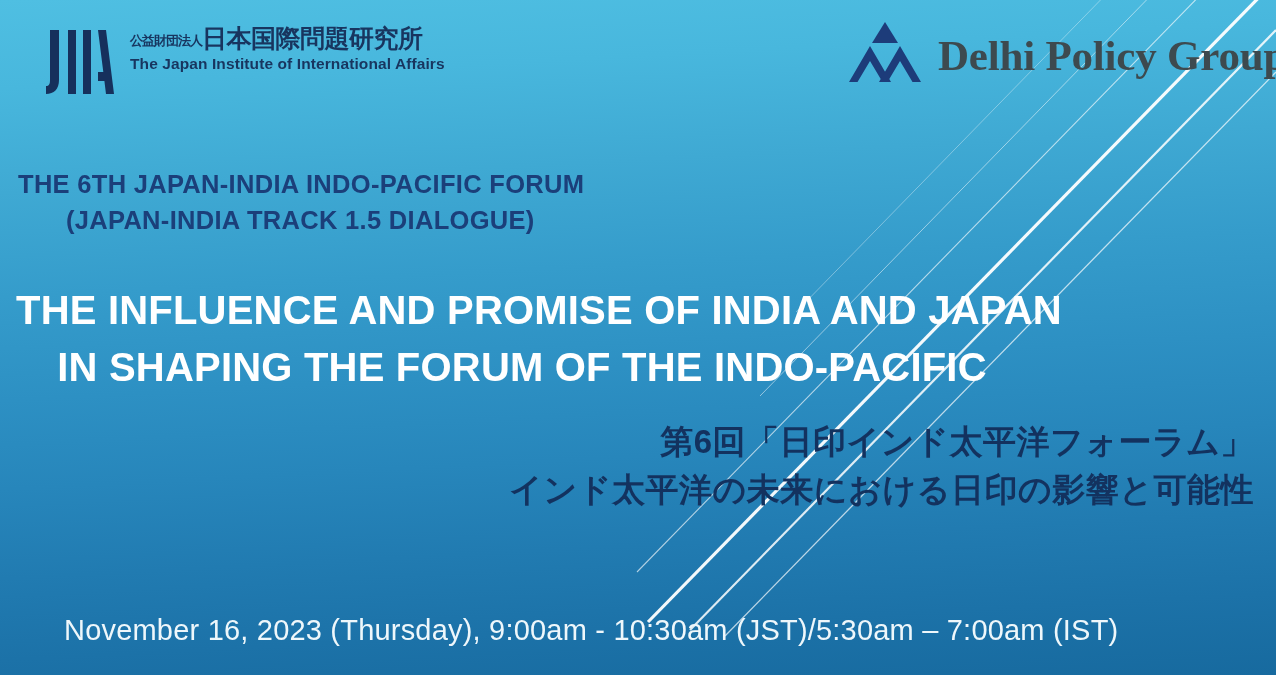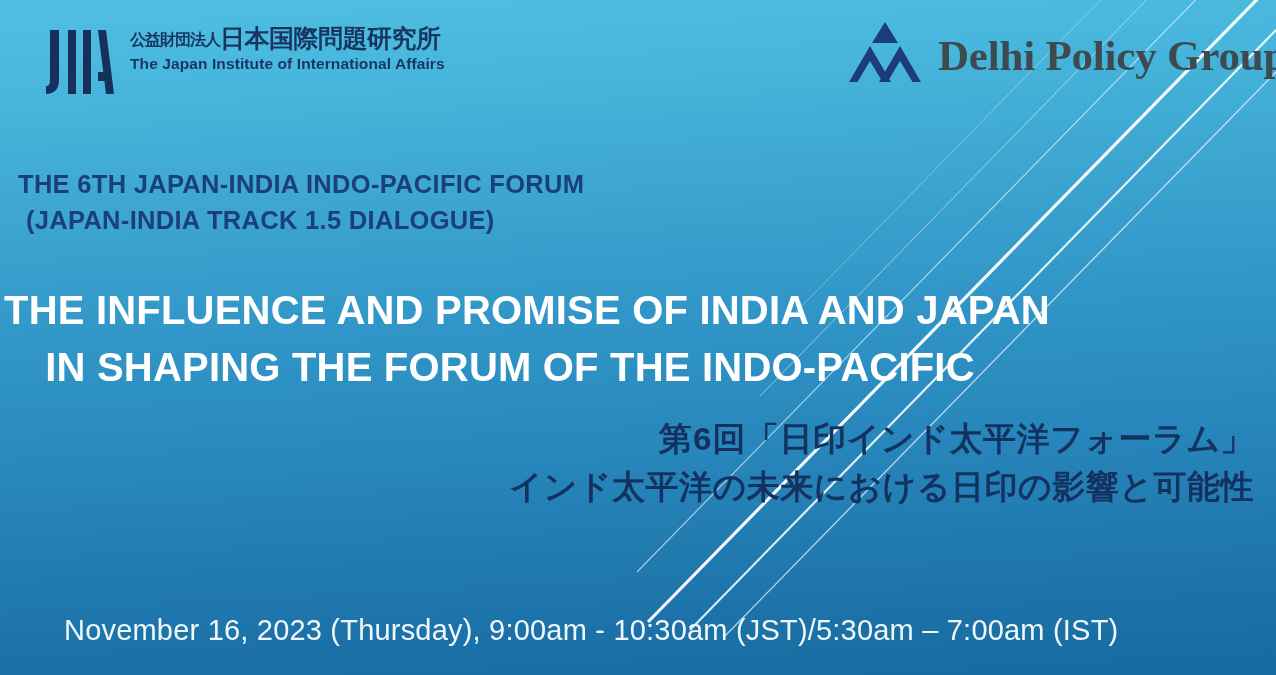--- a/index.html
+++ b/index.html
@@ -57,21 +57,21 @@
     align-items:flex-start;
   }
   #jiia-jp {
     color:#18355f;
     font-size:25px;
     font-weight:700;
     letter-spacing:-0.5px;
     line-height:1;
     white-space:nowrap;
   }
-  #jiia-jp .small { font-size:16px; letter-spacing:-1px; position:relative; top:-2px; }
+  #jiia-jp .small { font-size:13px; letter-spacing:-1px; position:relative; top:-2px; }
   #jiia-en {
     color:#18355f;
     font-size:15.5px;
     font-weight:700;
     line-height:1;
     margin-top:5px;
     letter-spacing:0.1px;
     white-space:nowrap;
   }
 
@@ -96,26 +96,26 @@
   #event-subtitle {
     position:absolute;
     left:18px; top:166px;
     color:#1b3f7a;
     font-weight:700;
     font-size:25.5px;
     line-height:1.42;
     letter-spacing:0.3px;
     white-space:nowrap;
   }
-  #event-subtitle .l2 { padding-left:8px; display:block; }
+  #event-subtitle .l2 { padding-left:8px; display:block;margin-left:40px; }
 
   
   #main-title {
     position:absolute;
-    left:4px; top:282px;
+    left:16px; top:282px;
     width:1012px;
     text-align:center;
     color:#ffffff;
     font-weight:700;
     font-size:40px;
     line-height:1.43;
     letter-spacing:0.2px;
     white-space:nowrap;
   }
   #main-title .tl { display:block; }
@@ -125,21 +125,20 @@
     position:absolute;
     right:22px; top:418px;
     width:900px;
     text-align:right;
     color:#13325f;
     font-weight:700;
     font-size:33px;
     line-height:1.45;
     letter-spacing:0.5px;
     white-space:nowrap;
-    font-family:Liberation Mono, monospace;
   }
   #jp-title .jl { display:block; }
 
   
   #date-line {
     position:absolute;
     left:64px; top:612px;
     color:#eef7fb;
     font-size:29px;
     font-weight:400;

